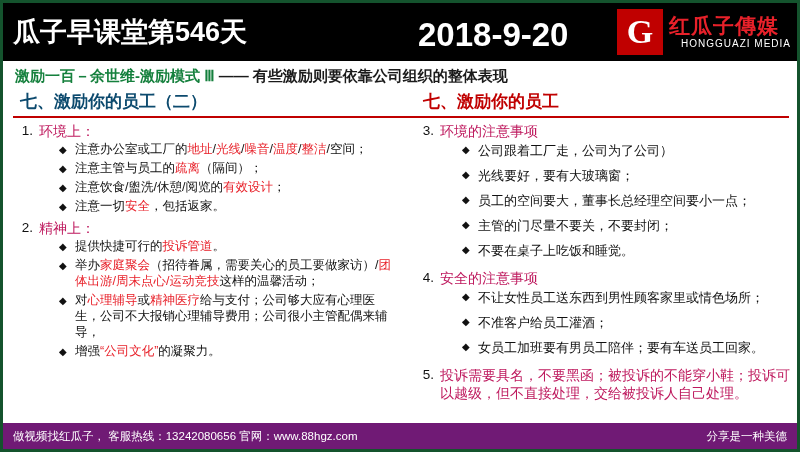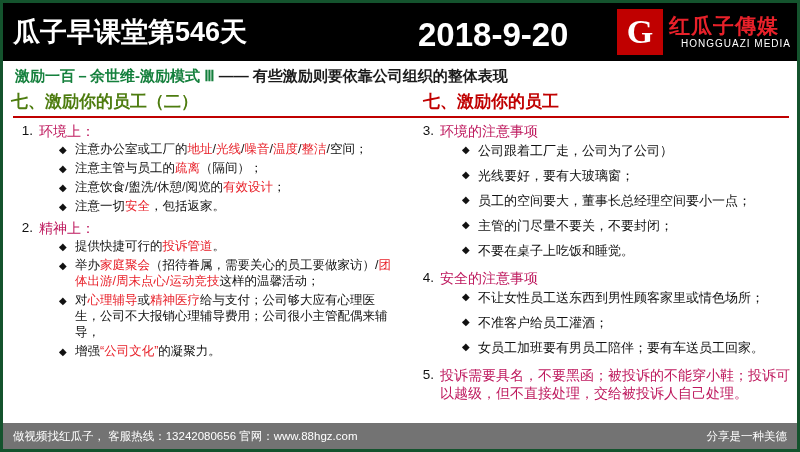--- a/index.html
+++ b/index.html
@@ -82,22 +82,22 @@
   }
   .sub-red { color:#15803d; }
   .sub-dark { color:#1a1a1a; }
   
   .headings {
     display:flex;
     padding:2px 0 0 0;
   }
   .h-left {
     width:400px;
-    padding-left:8px;
-    color:#4d7c0f;
+    padding-left:17px;
+    color:#0c4a6e;
     font-size:17px;
     font-weight:bold;
     white-space:nowrap;
   }
   .h-right {
     width:390px;
     padding-left:20px;
     color:#c00000;
     font-size:17px;
     font-weight:bold;
@@ -158,21 +158,21 @@
   .col.right ul.bul { padding-left:22px; }
   .col.right li.bullet { margin-bottom:6px; }
   .col.right .num-text { font-size:14px; }
   .col.right li.num { margin-bottom:3px; }
   
   .footer {
     position:absolute;
     left:0; bottom:0;
     width:794px;
     height:26px;
-    background:#737373;
+    background:#701a75;
     color:#fff;
     font-size:11.5px;
     display:flex;
     align-items:center;
     justify-content:space-between;
     padding:0 10px;
   }
   .footer .left-txt { white-space:nowrap; }
   .footer .right-txt { white-space:nowrap; }
 </style>

